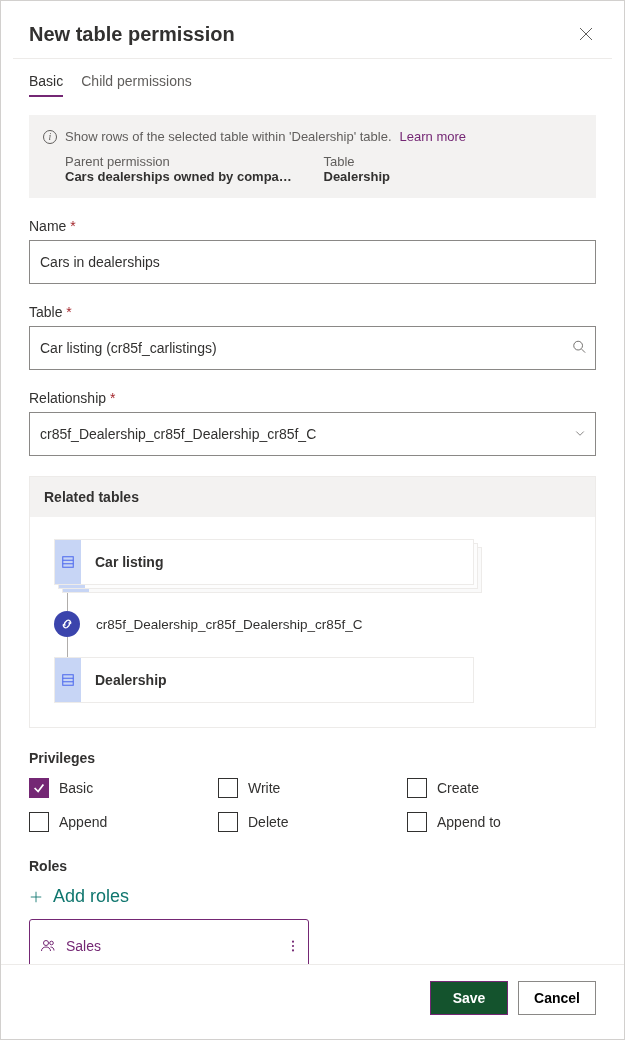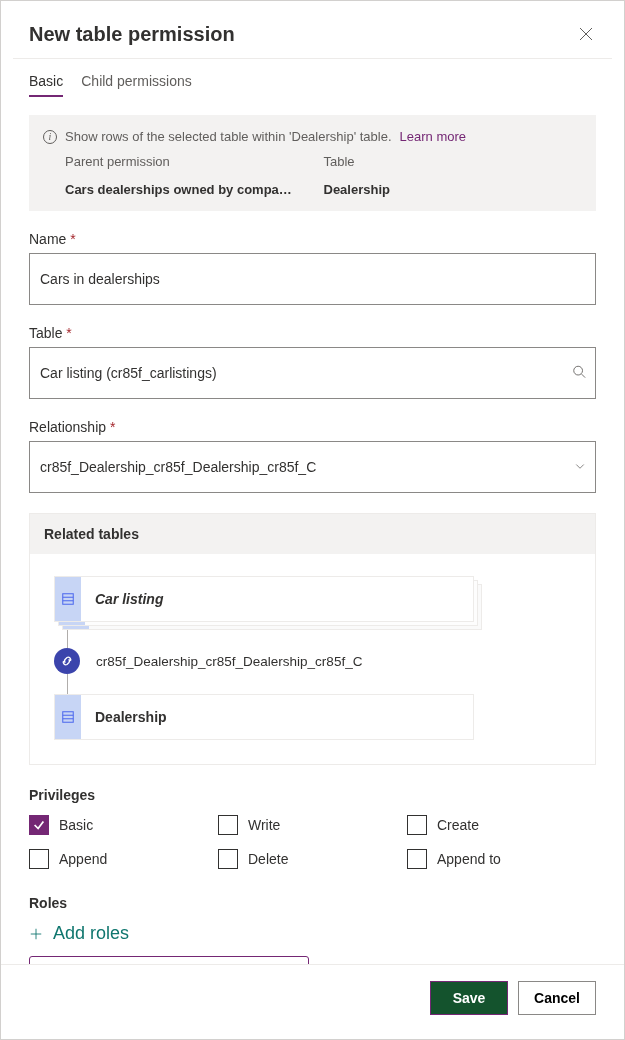--- a/index.html
+++ b/index.html
@@ -77,36 +77,36 @@
   }
   .learn-more {
     color:#742774;
     cursor:pointer;
   }
   .info-grid {
     display:grid;
     grid-template-columns: 1fr 1fr;
     margin-left:22px;
     margin-top:10px;
-    row-gap:13px;
+    row-gap:0;
     font-size:13px;
   }
   .info-grid .lbl { color:#605e5c; }
   .info-grid .val { font-weight:600; color:#323130; white-space:nowrap; overflow:hidden; text-overflow:ellipsis;}
   .field { margin-bottom:20px; }
   .field-label {
     font-size:14px;
     color:#323130;
     margin-bottom:6px;
     display:block;
   }
   .req::after { content:" *"; color:#a4262c; }
   .text-input, .select-input {
     width:100%;
-    height:52px;
+    height:44px;
     border:1px solid #8a8886;
     padding:0 10px;
     font-size:14px;
     font-family:inherit;
     background:#fff;
     color:#323130;
   }
   .input-wrap { position:relative; }
   .input-icon-right {
     position:absolute; right:10px; top:50%; transform:translateY(-50%);
@@ -135,21 +135,20 @@
     height:46px;
     padding:0 8px 0 0;
     width:420px;
     position:relative;
   }
   .stack {
     position:relative;
     width:426px;
     height:52px;
     margin-left:6px;
-    font-style:italic;
   }
   .stack .table-card {
     position:absolute;
   }
   .stack .layer3 { top:8px; left:8px; background:#fafafa;}
   .stack .layer2 { top:4px; left:4px; background:#fdfdfd;}
   .stack .layer1 { top:0; left:0; }
   .card-color {
     width:26px;height:100%;
     background:#c7d5f5;

